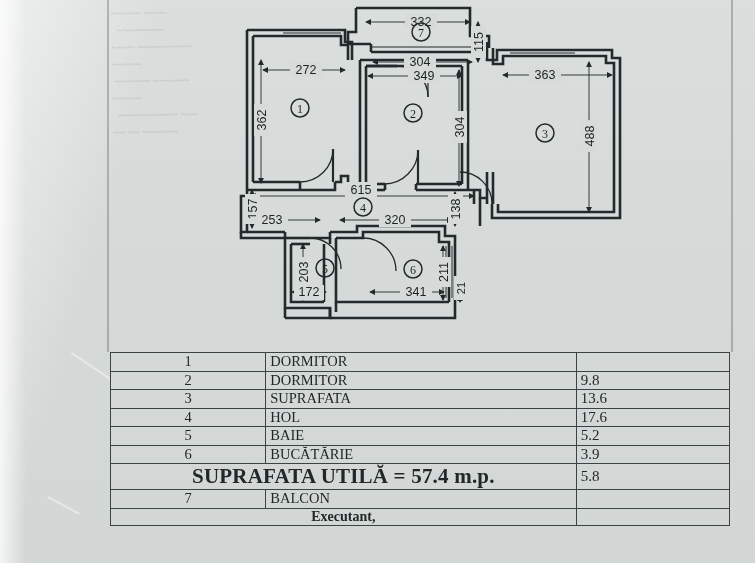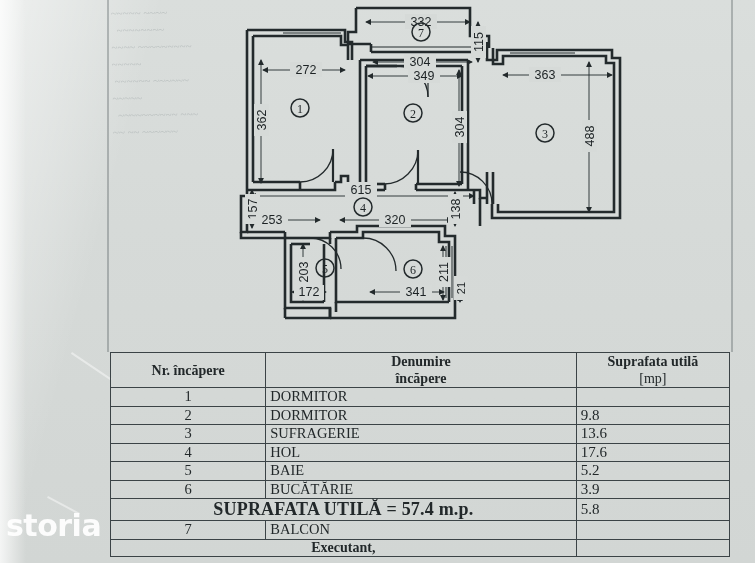--- a/index.html
+++ b/index.html
@@ -49,21 +49,21 @@
     color:#22282a;
     background:transparent;
   }
   .c-nr{width:155px;text-align:center;}
   .c-den{width:310px;text-align:left;}
   .c-sup{width:153px;text-align:center;}
   .hdr{font-weight:bold;font-size:14px;line-height:17px;text-align:center;}
   .hdr .sub{font-weight:normal;}
   .rowtxt{font-size:14.5px;line-height:17.5px;}
   .num{font-size:15px;}
-  .total{font-weight:bold;font-size:18px;text-align:center;letter-spacing:.2px;}
+  .total{font-weight:bold;font-size:21px;text-align:center;letter-spacing:.2px;}
   .foot{font-weight:bold;font-size:14px;text-align:center;}
 
   
   #wm{
     position:absolute;left:6px;top:508px;
     font-family:"DejaVu Sans", sans-serif;
     font-size:30px;font-weight:bold;letter-spacing:-0.5px;
     color:rgba(255,255,255,0.92);
     user-select:none;
   }
@@ -341,45 +341,34 @@
   </svg>
 
   <div id="tbl">
     <table>
       <colgroup>
         <col class="c-nr">
           <col class="c-den">
           <col class="c-sup">
       </colgroup>
       <tbody>
-        <tr style="height:34px;">
-          <td class="hdr" rowspan="1">Nr.  încăpere</td>
-          <td class="hdr">
-            <div>Denumire</div>
-            <div>încăpere</div>
-          </td>
-          <td class="hdr">
-            <div>Suprafata utilă</div>
-            <div class="sub">[mp]</div>
-          </td>
-        </tr>
 
         <tr style="height:15px;">
           <td class="rowtxt" style="text-align:center;">1</td>
           <td class="rowtxt">DORMITOR</td>
           <td class="num"></td>
         </tr>
         <tr style="height:15px;">
           <td class="rowtxt" style="text-align:center;">2</td>
           <td class="rowtxt">DORMITOR</td>
           <td class="num">9.8</td>
         </tr>
         <tr style="height:15px;">
           <td class="rowtxt" style="text-align:center;">3</td>
-          <td class="rowtxt">SUFRAGERIE</td>
+          <td class="rowtxt">SUPRAFATA</td>
           <td class="num">13.6</td>
         </tr>
         <tr style="height:15px;">
           <td class="rowtxt" style="text-align:center;">4</td>
           <td class="rowtxt">HOL</td>
           <td class="num">17.6</td>
         </tr>
         <tr style="height:15px;">
           <td class="rowtxt" style="text-align:center;">5</td>
           <td class="rowtxt">BAIE</td>
@@ -404,17 +393,14 @@
 
 
         <tr style="height:16px;">
           <td class="foot" colspan="2">Executant,</td>
           <td></td>
         </tr>
       </tbody>
     </table>
   </div>
 
-  <div id="wm">
-    <span>storia</span>
-  </div>
 
 </div>
 
 </body></html>

